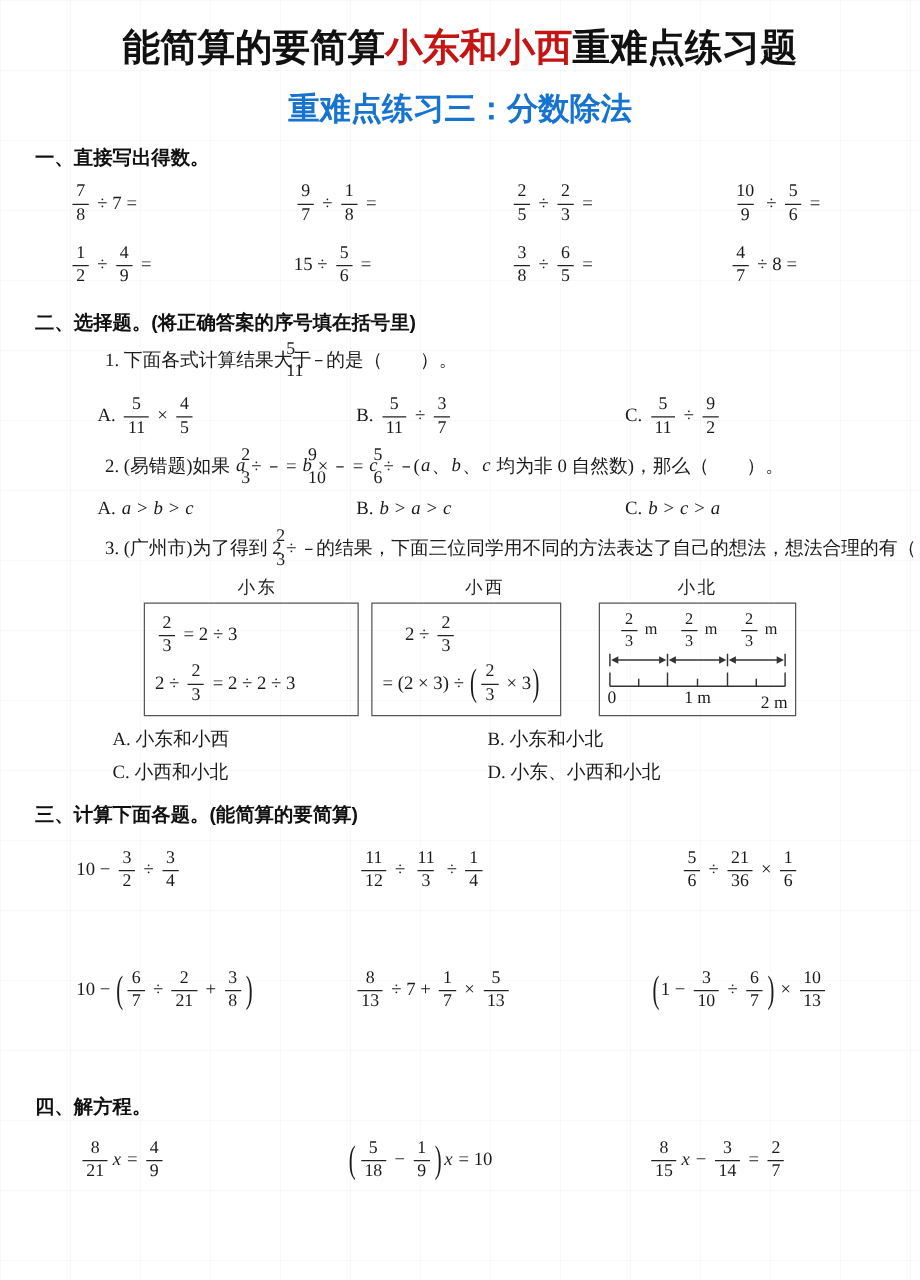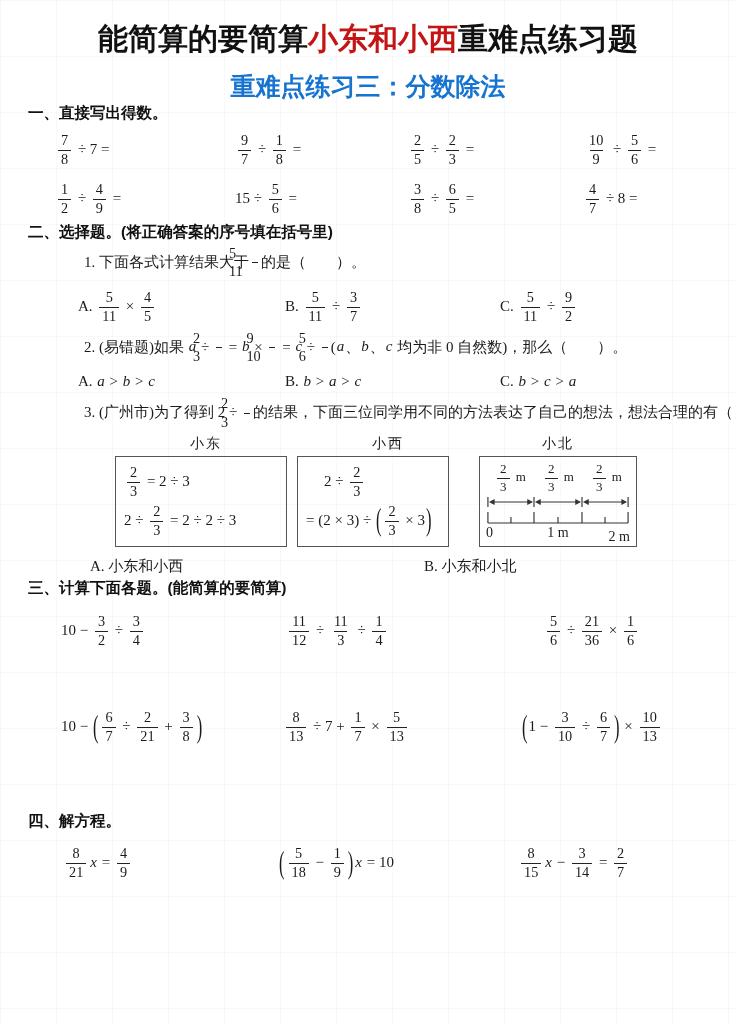--- a/index.html
+++ b/index.html
@@ -18,41 +18,41 @@
   .title{
     text-align:center;font-family:"Liberation Sans", sans-serif;
     font-weight:bold;font-size:30px;line-height:1.15;margin:8px 0 0 0;color:#111;
   }
   .subtitle{
     text-align:center;font-family:"Liberation Sans", sans-serif;
     font-weight:bold;font-size:25px;margin-top:13px;
   }
   .sec-head{
     font-family:"Liberation Sans", sans-serif;font-weight:bold;
-    font-size:15.5px;color:#111;
+    font-size:15.5px;margin-top:13px;color:#111;
   }
   
   .math{white-space:nowrap;font-family:"Liberation Serif", serif;}
   .frac{display:inline-flex;flex-direction:column;align-items:center;
         vertical-align:middle;margin:0 3px;line-height:1.12;font-size:0.95em;}
   .frac .num{padding:0 3px 1px 3px;}
   .frac .den{border-top:1.3px solid #222;padding:1px 3px 0 3px;}
   .mvar{font-style:italic;padding:0 1px;}
   .bigp{display:inline-block;transform:scaleY(1.85);transform-origin:center;
         font-weight:400;font-size:1.1em;vertical-align:middle;padding:0 1px;}
   
   .calc-grid{display:grid;grid-template-columns:180px 173px 175px auto;
              margin:4px 0 0 27px;align-items:center;height:45px;}
   
   .question{margin:3px 0 0 56px;padding-left:26px;text-indent:-26px;line-height:1.55;}
   .q-tall{min-height:40px;display:block;}
   .opt3{display:grid;grid-template-columns:207px 215px auto;margin:2px 0 0 50px;
         align-items:center;min-height:40px;}
   .opt3.flat{min-height:24px;margin-top:4px;}
-  .opt2{display:grid;grid-template-columns:300px auto;margin:3px 0 0 62px;line-height:1.5;gap:34px;}
+  .opt2{display:grid;grid-template-columns:300px auto;margin:3px 0 0 62px;line-height:1.5;}
   
   .stu-labels{display:flex;margin:4px 0 0 87px;font-family:"Liberation Sans", sans-serif;}
   .stu-labels span{text-align:center;font-size:14px;letter-spacing:2px;}
   .stu-row{display:flex;margin:3px 0 0 87px;align-items:stretch;}
   .stu-box{border:1.4px solid #555;box-sizing:border-box;padding:6px 8px;
            display:flex;flex-direction:column;justify-content:space-around;}
   .b1{width:172px;margin-right:10px;}
   .b2{width:152px;margin-right:30px;}
   .b3{width:158px;padding:5px 6px 3px 6px;}
   .l1{width:182px;} .l2{width:182px;} .l3{width:158px;}
@@ -264,20 +264,24 @@
           <span class="t2">2 m</span>
         </div>
       </div>
     </div>
   </div>
 
   <div class="opt2" style="margin-top:8px;">
     <span>A. 小东和小西</span>
     <span>B. 小东和小北</span>
   </div>
+  <div class="opt2">
+    <span>C. 小西和小北</span>
+    <span>D. 小东、小西和小北</span>
+  </div>
 
   <div class="sec-head">三、计算下面各题。(能简算的要简算)</div>
   <div class="exp-row1">
     <span class="math">10 − <span class="frac">
           <span class="num">3</span>
           <span class="den">2</span>
         </span> ÷ <span class="frac">
           <span class="num">3</span>
           <span class="den">4</span>
         </span></span>

